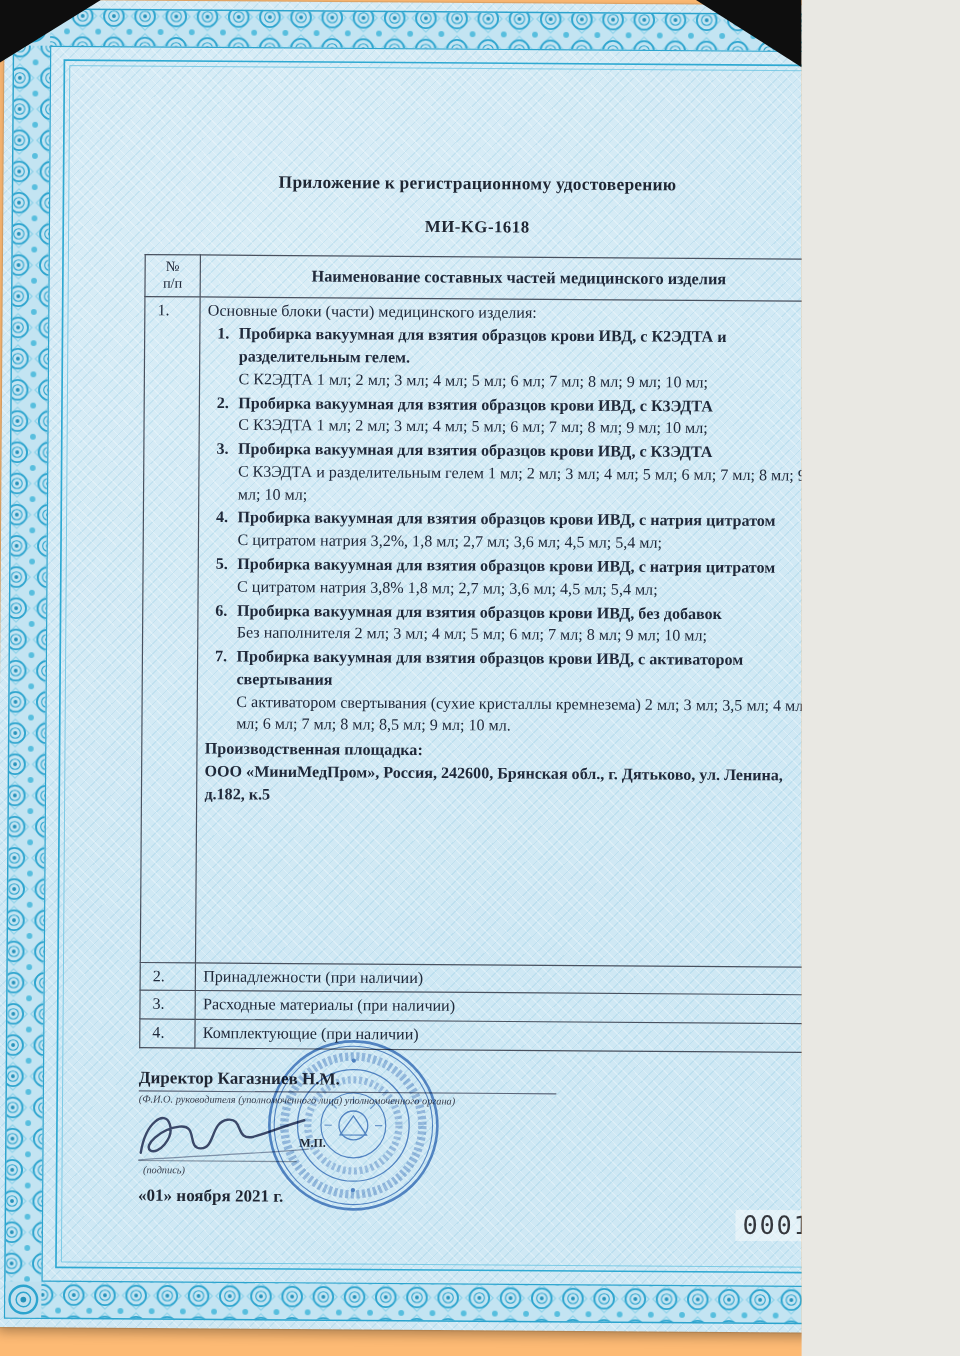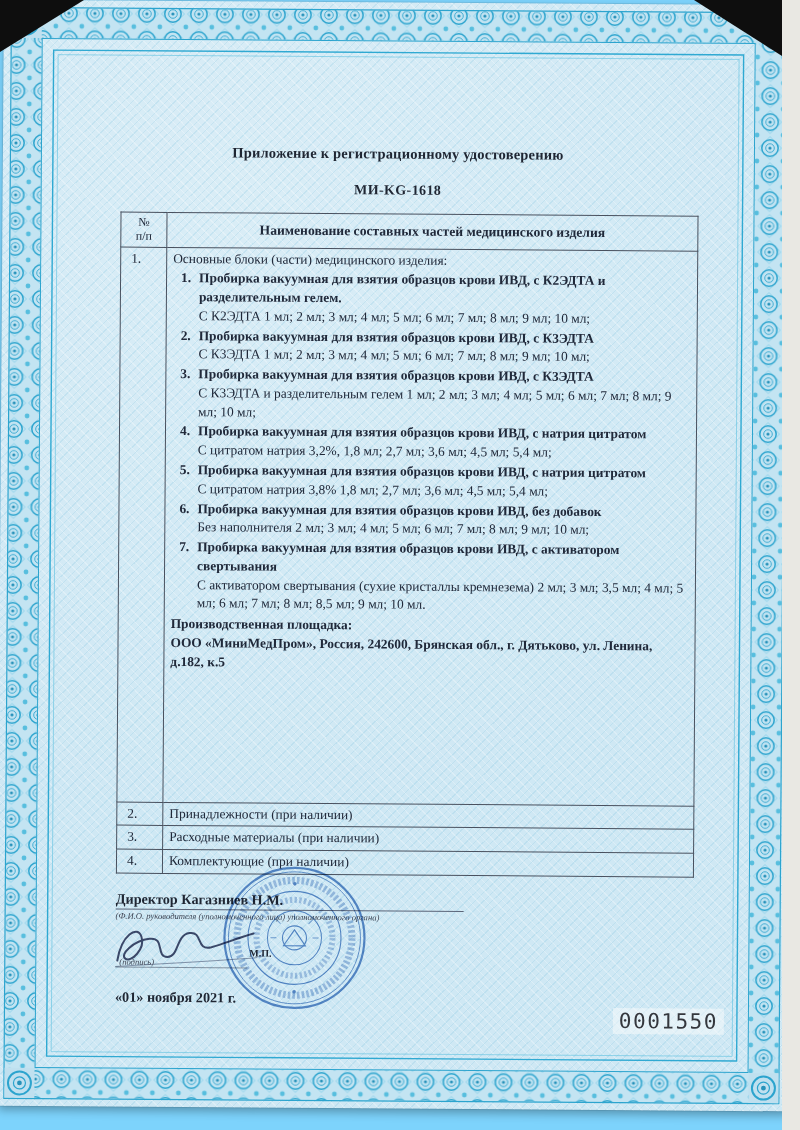--- a/index.html
+++ b/index.html
@@ -1,16 +1,16 @@
 <!DOCTYPE html>
 <html><head>
 <meta charset="utf-8">
 <style>
   html,body{margin:0;padding:0;background:#e9e8e3;font-family:"Liberation Serif",serif;}
-  .canvas{position:relative;width:782px;height:1130px;overflow:hidden;background:#7dd3fc;}
+  .canvas{position:relative;width:668px;height:1130px;overflow:hidden;background:#fdba74;}
 
   
   .corner{position:absolute;z-index:40;width:0;height:0;}
   .corner-tl{top:0;left:0;border-top:52px solid #0e0e0e;border-right:84px solid transparent;}
   .corner-tr{top:0;right:0;border-top:56px solid #0e0e0e;border-left:88px solid transparent;}
 
   
   .paper{
     position:absolute;left:4px;top:2px;width:790px;height:1106px;
     transform:rotate(.4deg);transform-origin:40% 0;
@@ -49,21 +49,21 @@
   .prodaddr{font-weight:bold;}
 
   .signblock{margin:16px 0 0 60px;position:relative;}
   .director{display:inline-block;min-width:348px;font-weight:bold;font-size:14.2px;
     border-bottom:1px solid #5a6478;padding-bottom:1px;}
   .dircaption{margin-top:1px;font-style:italic;font-size:8.6px;color:#3a4150;}
   .sigzone{position:relative;height:58px;margin-top:4px;}
   .sig{position:absolute;left:-4px;top:-8px;}
   .mp{position:absolute;left:134px;top:22px;font-weight:bold;font-size:10px;}
   .sigline{position:absolute;left:0;top:42px;width:132px;border-top:1px solid rgba(60,70,90,.55);}
-  .sigcaption{position:absolute;left:4px;top:32px;font-style:italic;font-size:8.6px;color:#3a4150;}
+  .sigcaption{position:absolute;left:4px;top:45px;font-style:italic;font-size:8.6px;color:#3a4150;}
   .docdate{margin-top:6px;font-weight:bold;font-size:14.2px;}
 
   .stamp{position:absolute;left:223px;top:862px;opacity:.8;mix-blend-mode:multiply;}
   .serial{
     position:absolute;left:616px;top:1004px;
     font-family:"DejaVu Sans Mono",monospace;font-size:21px;letter-spacing:1.5px;
     color:#34373d;background:rgba(246,249,251,.55);padding:1px 6px;
   }
 </style>
 </head>

